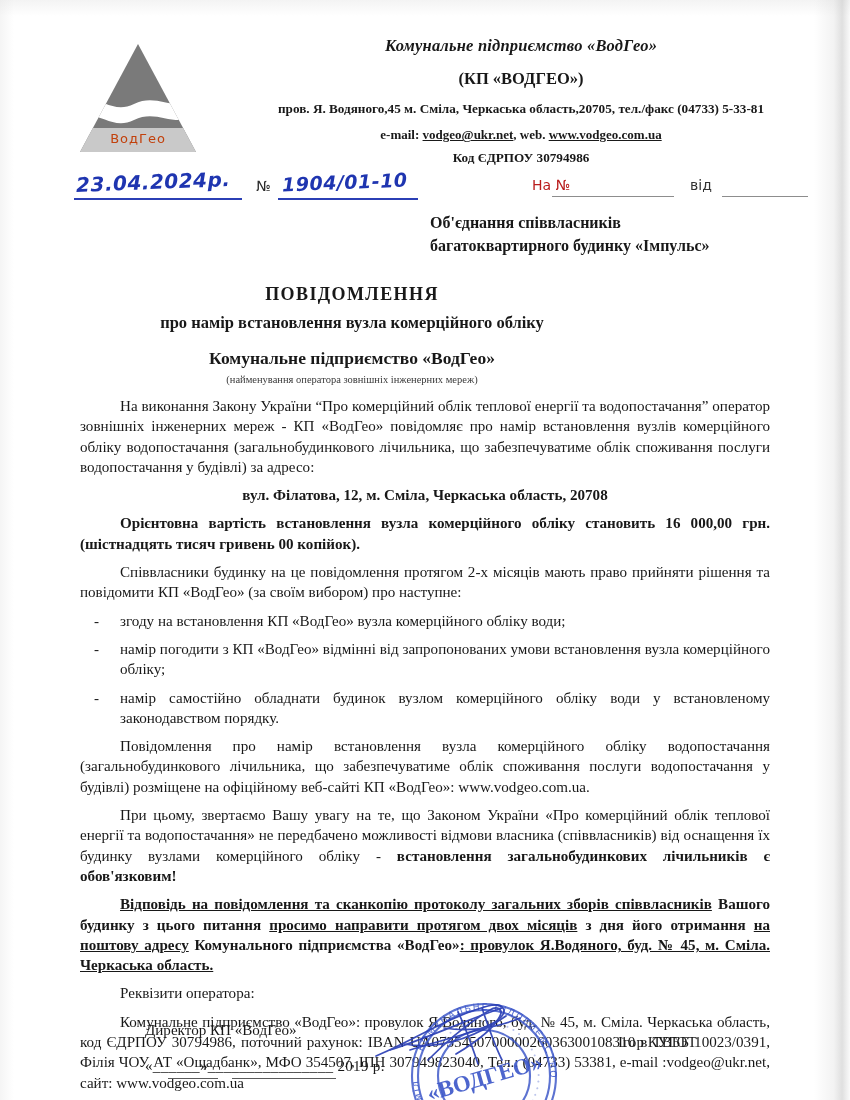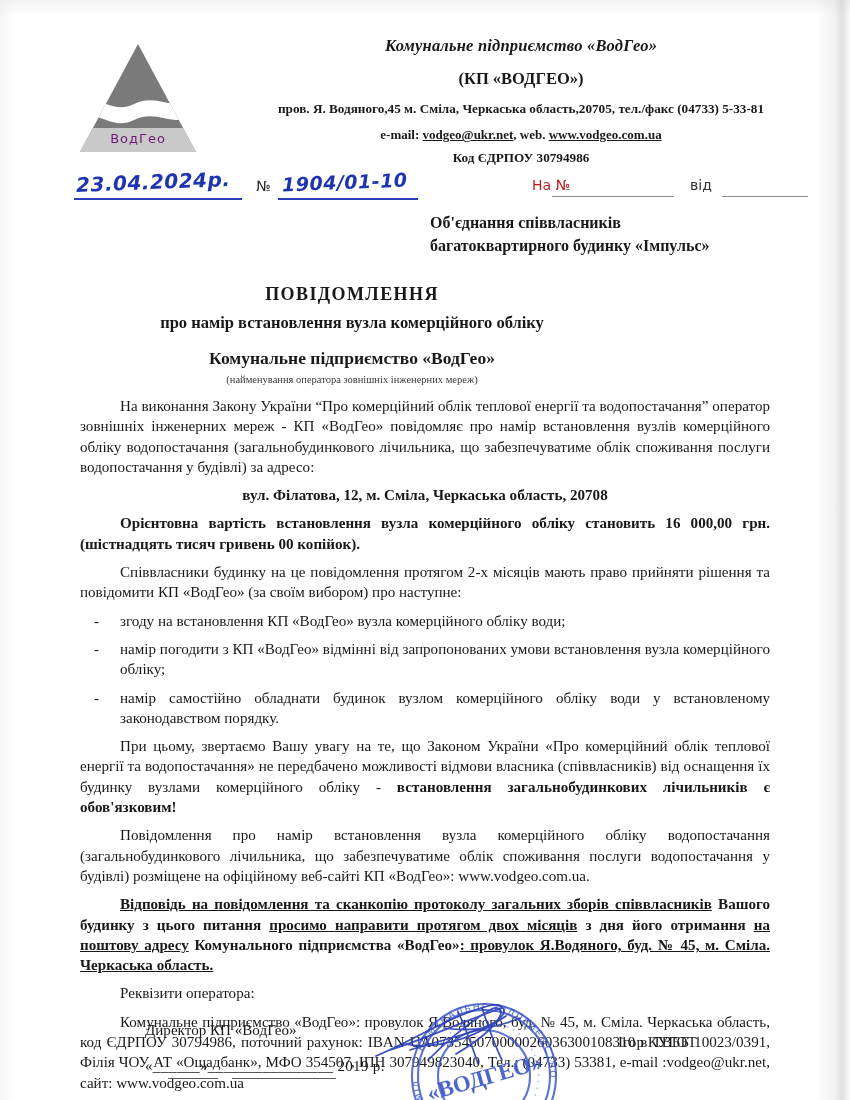--- a/index.html
+++ b/index.html
@@ -52,21 +52,21 @@
     width: 124px; height: 118px;
   }
   .logo-caption {
     position: absolute;
     left: 0; right: 0;
     bottom: 12px;
     text-align: center;
     font-family: "DejaVu Sans", sans-serif;
     font-size: 13px;
     letter-spacing: 1px;
-    color: #701a75;
+    color: #c2410c;
   }
   .org-block {
     position: absolute;
     left: 206px; top: 0;
     width: 630px;
     text-align: center;
     line-height: 1.0;
   }
   .org-name {
     font-style: italic;
@@ -366,25 +366,25 @@
     </p>
     <p class="dash-item">
       <span class="dash">-</span>
       <span>намір погодити з КП «ВодГео» відмінні від запропонованих умови встановлення вузла комерційного обліку;</span>
     </p>
     <p class="dash-item">
       <span class="dash">-</span>
       <span>намір самостійно обладнати будинок вузлом комерційного обліку води у встановленому законодавством порядку.</span>
     </p>
 
+    <p class="ind">Повідомлення про намір встановлення вузла комерційного обліку водопостачання (загальнобудинкового  лічильника, що забезпечуватиме облік споживання послуги водопостачання у будівлі) розміщене на офіційному веб-сайті КП «ВодГео»: www.vodgeo.com.ua.</p>
+
     <p class="ind">
       <span>При цьому, звертаємо Вашу увагу на те, що Законом України «Про комерційний облік теплової енергії та водопостачання» не передбачено можливості відмови власника (співвласників) від оснащення їх будинку вузлами комерційного обліку - </span><span class="b">встановлення загальнобудинкових лічильників є обов'язковим!</span>
     </p>
-
-    <p class="ind">Повідомлення про намір встановлення вузла комерційного обліку водопостачання (загальнобудинкового  лічильника, що забезпечуватиме облік споживання послуги водопостачання у будівлі) розміщене на офіційному веб-сайті КП «ВодГео»: www.vodgeo.com.ua.</p>
 
     <p class="ind"><span class="bu">Відповідь на повідомлення та сканкопію протоколу загальних зборів співвласників</span><span class="b"> Вашого будинку з цього питання </span><span class="bu">просимо направити протягом двох місяців</span><span class="b"> з дня його отримання </span><span class="bu">на поштову адресу</span><span class="b"> Комунального підприємства «ВодГео»</span><span class="bu">: провулок Я.Водяного, буд. № 45, м. Сміла. Черкаська область.</span></p>
 
     <p class="ind">Реквізити оператора:</p>
 
     <p class="ind">Комунальне підприємство «ВодГео»: провулок Я.Водяного, буд. № 45, м. Сміла. Черкаська область, код ЄДРПОУ 30794986, поточний рахунок: IBAN UA073545070000026036300108310 в ТВББ 10023/0391, Філія ЧОУ АТ «Ощадбанк», МФО 354507, ІПН 307949823040, Тел.: (04733) 53381, e-mail :vodgeo@ukr.net, сайт: www.vodgeo.com.ua</p>
   </div>
 
   <div class="sigblock">
     <span class="sig-left">Директор КП «ВодГео»</span>

